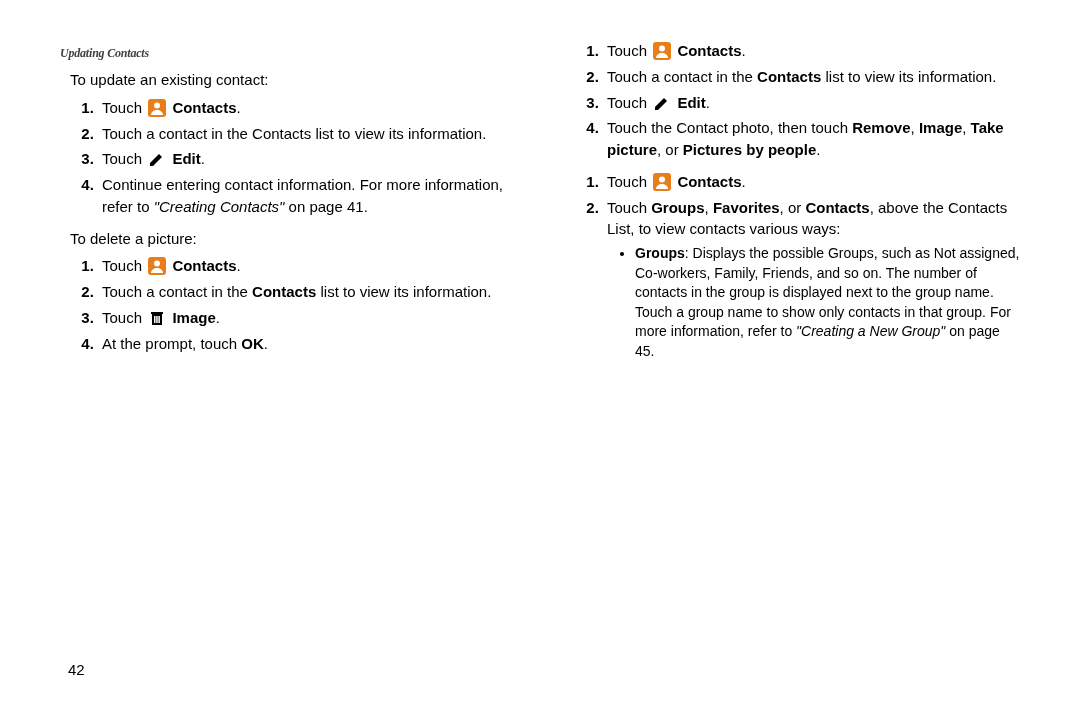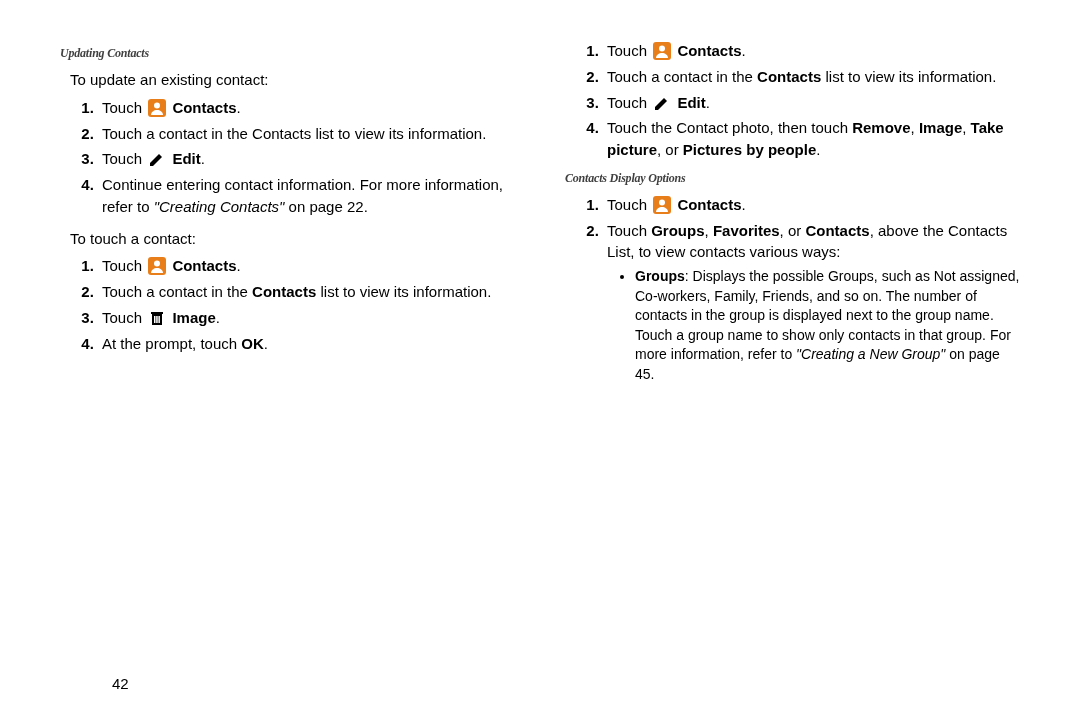--- a/index.html
+++ b/index.html
@@ -61,24 +61,23 @@
   .bullets {
     list-style: disc;
     margin: 4px 0 16px 18px;
     padding: 0 0 0 10px;
     font-size: 14px;
     line-height: 1.4;
   }
   .bullets li { margin-bottom: 4px; }
   .pagenum {
     position: absolute;
-    bottom: 28px;
+    bottom: 42px;
     left: 68px;
     font-size: 15px;
-    margin-left: 44px;
   }
   .wrap { position: relative; width:1080px; height:720px; }
 </style>
 </head>
 <body>
 
 <div class="wrap">
 <div class="page">
 
   <div class="col">
@@ -96,25 +95,25 @@
       </li>
       <li>Touch a contact in the Contacts list to view its information.</li>
       <li>
         <span>Touch </span>
         <span class="icon"><svg viewBox="0 0 18 18">
                 <path d="M2 13 L11 4 L14 7 L5 16 L2 16 Z" fill="#000"></path>
               </svg></span>
         <span class="b">Edit</span><span>.</span>
       </li>
       <li>
-        <span>Continue entering contact information. For more information, refer to </span><span class="ital">"Creating Contacts"</span><span> on page 22.</span>
+        <span>Continue entering contact information. For more information, refer to </span><span class="ital">"Creating Contacts"</span><span> on page 41.</span>
       </li>
     </ol>
 
-    <p class="intro">To touch a contact:</p>
+    <p class="intro">To delete a picture:</p>
     <ol>
       <li>
         <span>Touch </span>
         <span class="icon"><svg viewBox="0 0 18 18">
                 <rect width="18" height="18" rx="3" fill="#e87e1a"></rect>
                 <circle cx="9" cy="6.5" r="3" fill="#fff"></circle>
                 <path d="M3 16c0-3 3-5 6-5s6 2 6 5" fill="#fff"></path>
               </svg></span>
         <span class="b">Contacts</span><span>.</span>
       </li>
@@ -157,21 +156,20 @@
         <span class="icon"><svg viewBox="0 0 18 18">
                 <path d="M2 13 L11 4 L14 7 L5 16 L2 16 Z" fill="#000"></path>
               </svg></span>
         <span class="b">Edit</span><span>.</span>
       </li>
       <li>
         <span>Touch the Contact photo, then touch </span><span class="b">Remove</span><span>, </span><span class="b">Image</span><span>, </span><span class="b">Take picture</span><span>, or </span><span class="b">Pictures by people</span><span>.</span>
       </li>
     </ol>
 
-    <h3>Contacts Display Options</h3>
     <ol>
       <li>
         <span>Touch </span>
         <span class="icon"><svg viewBox="0 0 18 18">
                 <rect width="18" height="18" rx="3" fill="#e87e1a"></rect>
                 <circle cx="9" cy="6.5" r="3" fill="#fff"></circle>
                 <path d="M3 16c0-3 3-5 6-5s6 2 6 5" fill="#fff"></path>
               </svg></span>
         <span class="b">Contacts</span><span>.</span>
       </li>

